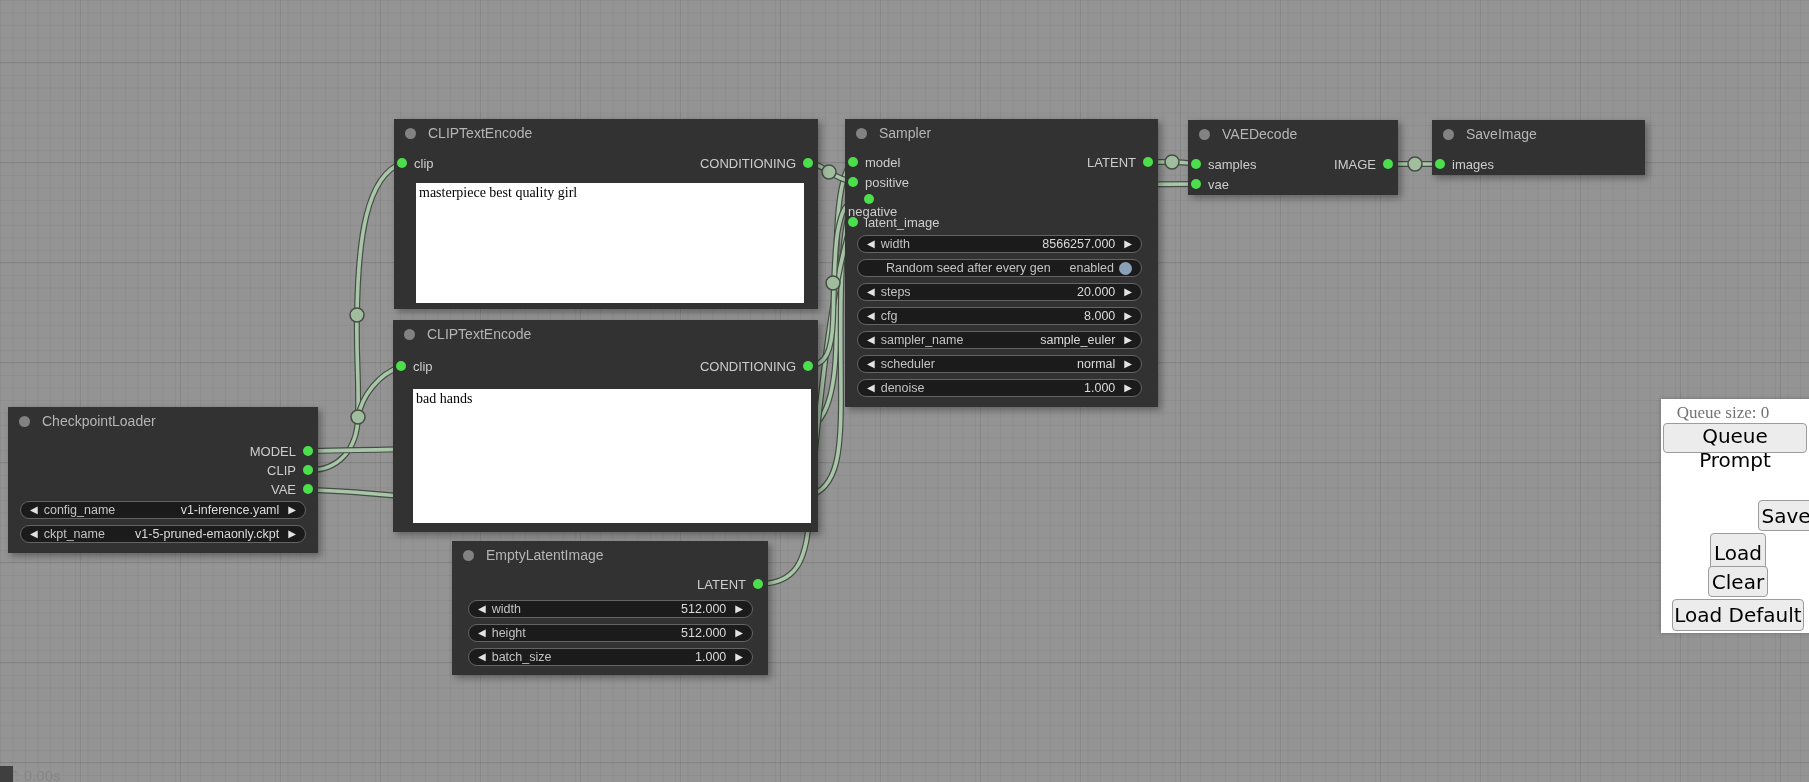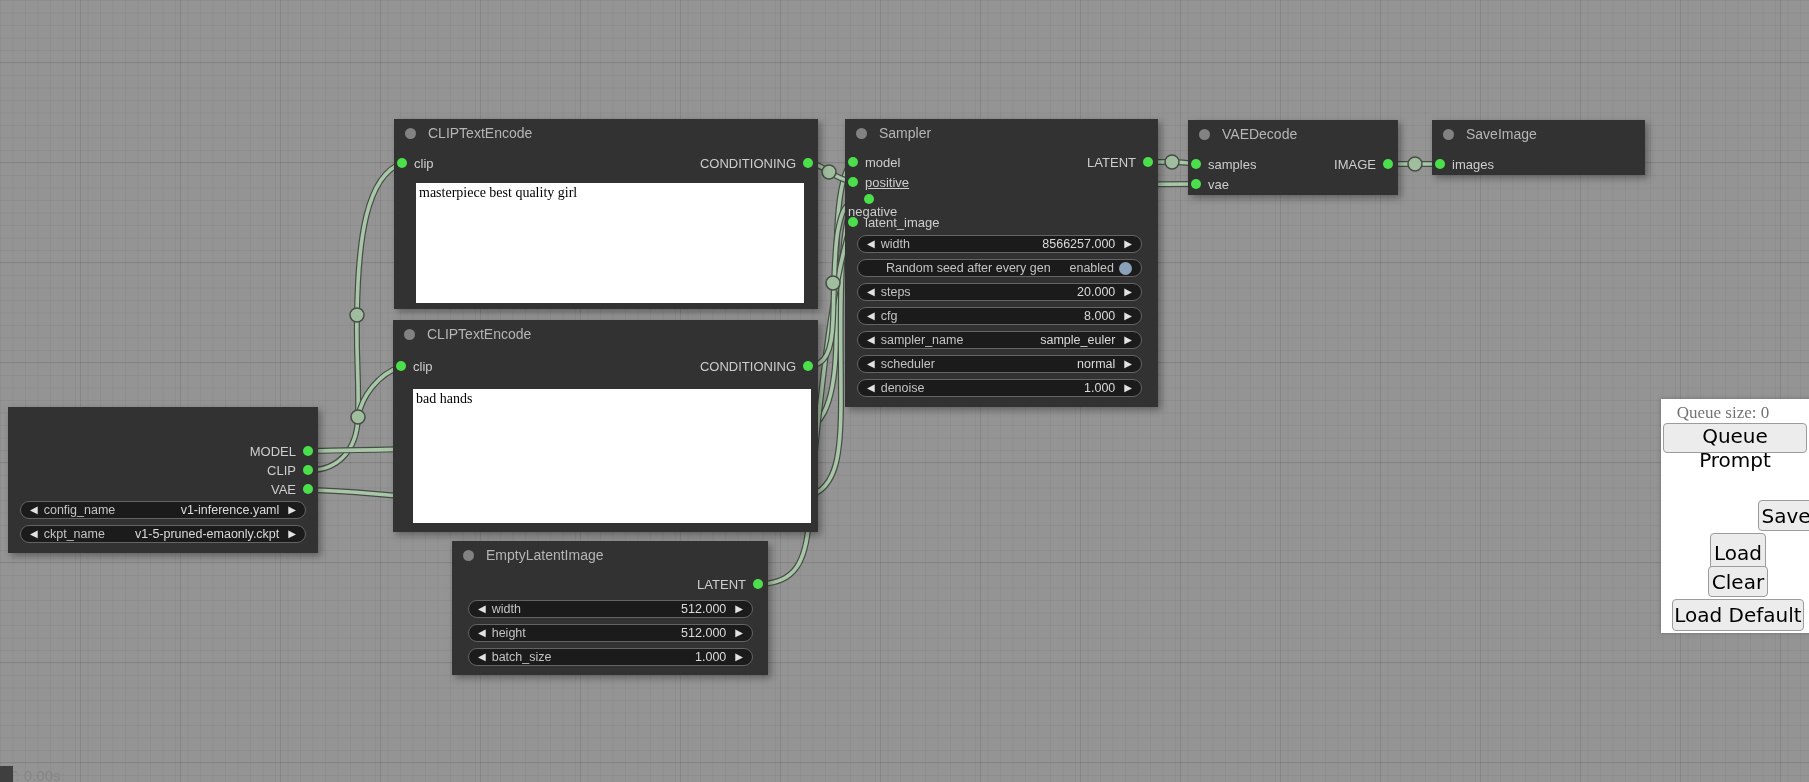--- a/index.html
+++ b/index.html
@@ -93,20 +93,24 @@
   </g>
   <circle class="rdot" cx="357" cy="315" r="7"></circle>
   <circle class="rdot" cx="358" cy="417" r="7"></circle>
   <circle class="rdot" cx="829" cy="172" r="7"></circle>
   <circle class="rdot" cx="833" cy="283" r="7"></circle>
   <circle class="rdot" cx="1172" cy="162" r="7"></circle>
   <circle class="rdot" cx="1415" cy="164" r="7"></circle>
 </svg>
 
 <div class="node" style="left:8px;top:407px;width:310px;height:146px;">
+  <div class="node-header">
+    <span class="tdot"></span>
+    <span class="ttl">CheckpointLoader</span>
+  </div>
   <div class="port pout" style="top:36px;">
     <span>MODEL</span>
       <span class="pdot"></span>
   </div>
   <div class="port pout" style="top:55px;">
     <span>CLIP</span>
       <span class="pdot"></span>
   </div>
   <div class="port pout" style="top:74px;">
     <span>VAE</span>
@@ -189,21 +193,21 @@
 
 <div class="node" style="left:845px;top:119px;width:313px;height:288px;">
   <div class="node-header">
     <span class="tdot"></span>
     <span class="ttl">Sampler</span>
   </div>
   <div class="port pin" style="top:35px;">
     <span class="pdot"></span>
       <span>model</span>
   </div>
-  <div class="port pin" style="top:55px;text-decoration:underline;">
+  <div class="port pin" style="top:55px;">
     <span class="pdot"></span>
       <span>positive</span>
   </div>
   <div class="port pin" style="top:75px;flex-direction:column;">
     <span class="pdot"></span>
       <span>negative</span>
   </div>
   <div class="port pin" style="top:95px;">
     <span class="pdot"></span>
       <span>latent_image</span>

